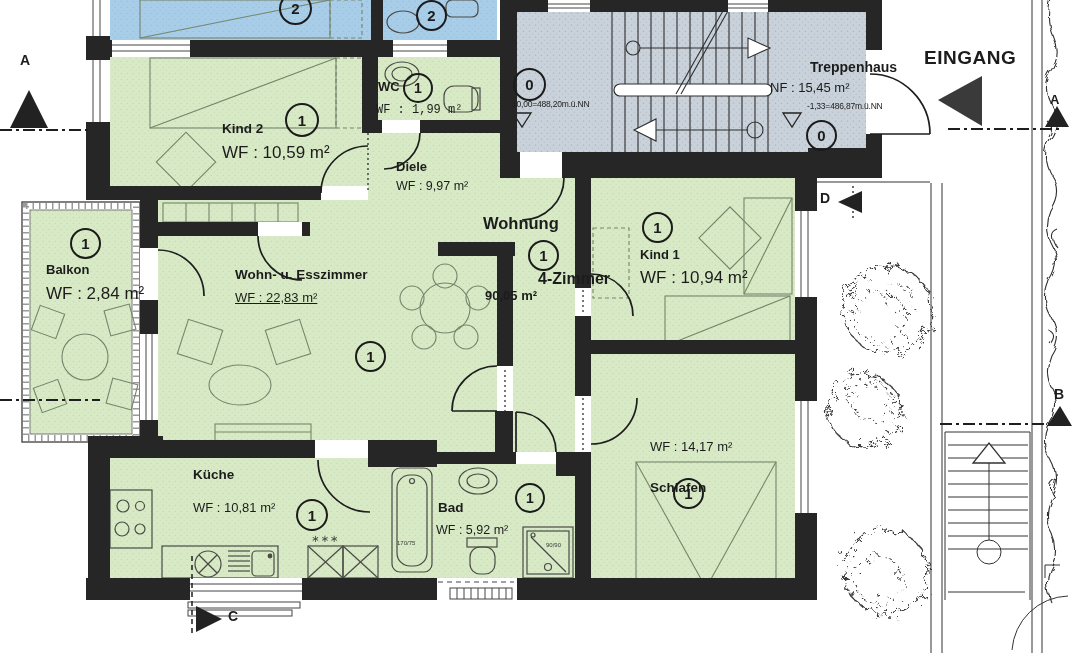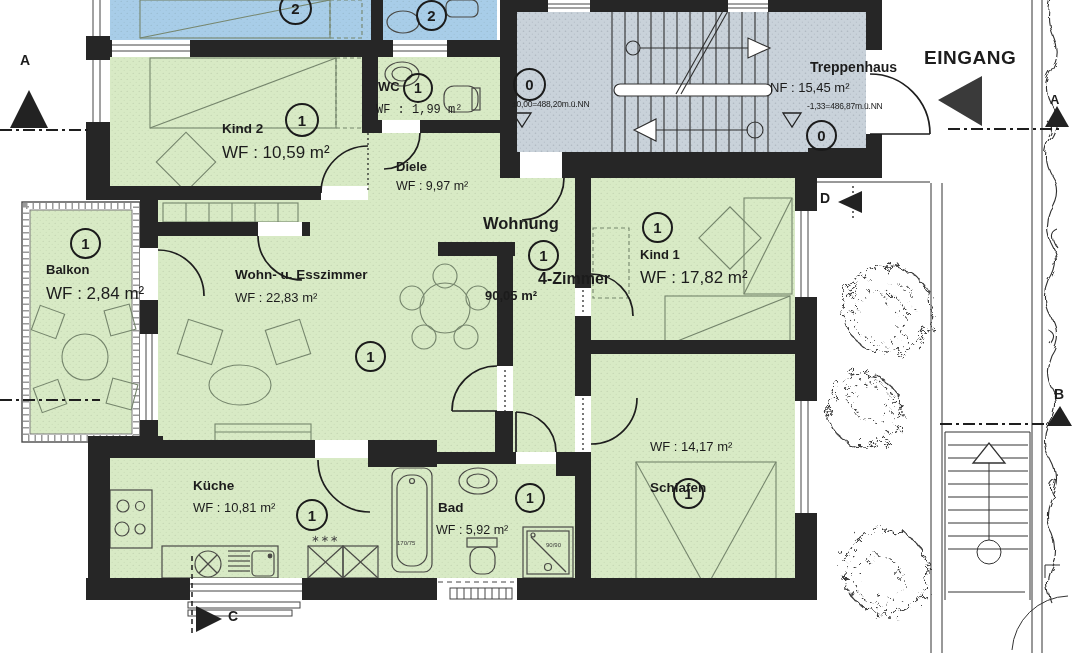--- a/index.html
+++ b/index.html
@@ -415,36 +415,36 @@
 <div class="badge" style="left:806px;top:120px;width:31px;height:31px;">0</div>
 
 <div class="eingang" style="left:924px;top:47px;">EINGANG</div>
 
 <div class="lbl big" style="left:483px;top:215px;">Wohnung</div>
 <div class="badge" style="left:528px;top:240px;width:31px;height:31px;">1</div>
 <div class="lbl" style="left:510px;top:271px;font-size:16px;margin-left:28px;">4-Zimmer</div>
 <div class="lbl" style="left:485px;top:289px;font-size:13px;">90,05 m²</div>
 
 <div class="lbl" style="left:640px;top:248px;font-size:13px;text-align:center;">Kind 1</div>
-<div class="area" style="left:640px;top:269px;">WF : 17,82 m²</div>
+<div class="area" style="left:640px;top:269px;">WF : 10,94 m²</div>
 <div class="badge" style="left:642px;top:212px;width:31px;height:31px;">1</div>
 
 <div class="lbl" style="left:46px;top:263px;font-size:13px;">Balkon</div>
 <div class="area" style="left:46px;top:285px;">WF : 2,84 m²</div>
 <div class="badge" style="left:70px;top:228px;width:31px;height:31px;">1</div>
 
 <div class="lbl" style="left:235px;top:268px;">Wohn- u. Esszimmer</div>
-<div class="area" style="left:235px;top:291px;font-size:13px;">WF : 22,83 m²</div>
+<div class="area" style="left:235px;top:291px;font-size:13px;text-decoration:underline;">WF : 22,83 m²</div>
 <div class="badge" style="left:355px;top:341px;width:31px;height:31px;">1</div>
 
 <div class="lbl" style="left:650px;top:437px;margin-top:44px;">Schlafen</div>
 <div class="area" style="left:650px;top:440px;font-size:13px;">WF : 14,17 m²</div>
 <div class="badge" style="left:673px;top:478px;width:31px;height:31px;">1</div>
 
-<div class="lbl" style="left:193px;top:479px;">Küche</div>
+<div class="lbl" style="left:193px;top:468px;">Küche</div>
 <div class="area" style="left:193px;top:501px;font-size:13px;">WF : 10,81 m²</div>
 <div class="badge" style="left:296px;top:499px;width:32px;height:32px;">1</div>
 
 <div class="lbl" style="left:438px;top:501px;">Bad</div>
 <div class="area" style="left:436px;top:524px;font-size:12.5px;">WF : 5,92 m²</div>
 <div class="badge" style="left:515px;top:483px;width:30px;height:30px;font-size:14px;">1</div>
 
 <div class="badge" style="left:279px;top:-8px;width:33px;height:33px;">2</div>
 <div class="badge" style="left:416px;top:0px;width:31px;height:31px;">2</div>
 

